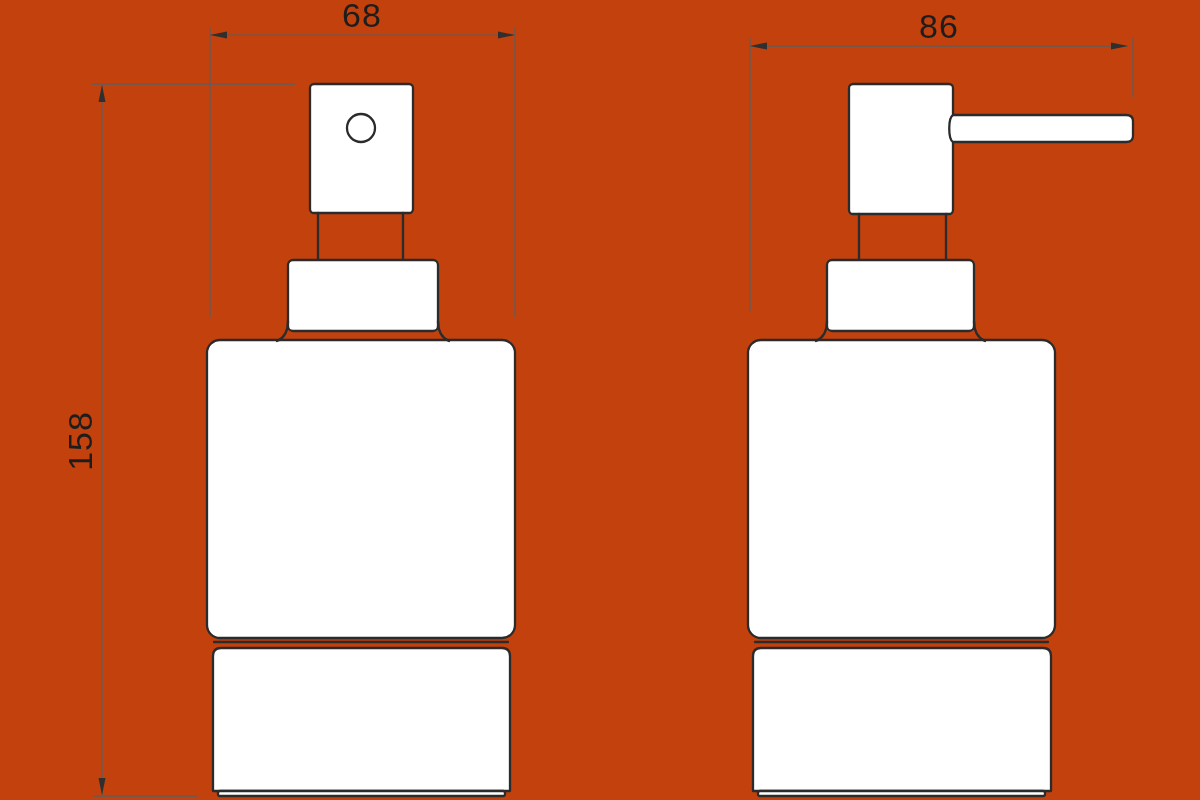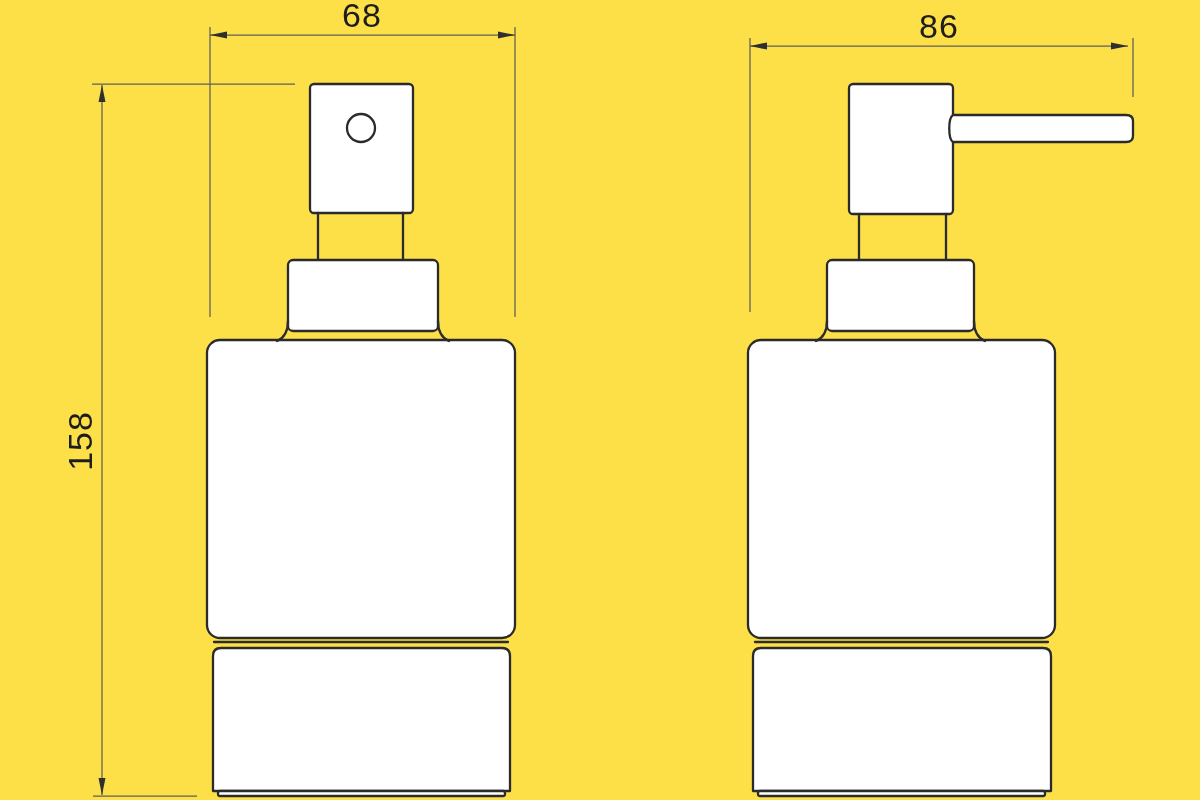--- a/index.html
+++ b/index.html
@@ -4,21 +4,21 @@
 <style>
   html, body {
     margin: 0;
     padding: 0;
     background: #ffffff;
   }
   .canvas {
     position: relative;
     width: 1200px;
     height: 800px;
-    background: #fde047;
+    background: #c2410c;
     overflow: hidden;
     font-family: "Liberation Sans", sans-serif;
   }
   svg { display: block; }
   .obj  { fill: none;    stroke: #2b2b2b; stroke-width: 2.3; stroke-linecap: round; stroke-linejoin: round; }
   .objf { fill: #ffffff; stroke: #2b2b2b; stroke-width: 2.3; stroke-linecap: round; stroke-linejoin: round; }
   .dim  { fill: none;    stroke: #5f5f5f; stroke-width: 1.25; }
   .arr  { fill: #2f2f2f; stroke: none; }
   .dim-text {
     font-family: "Liberation Sans", sans-serif;

